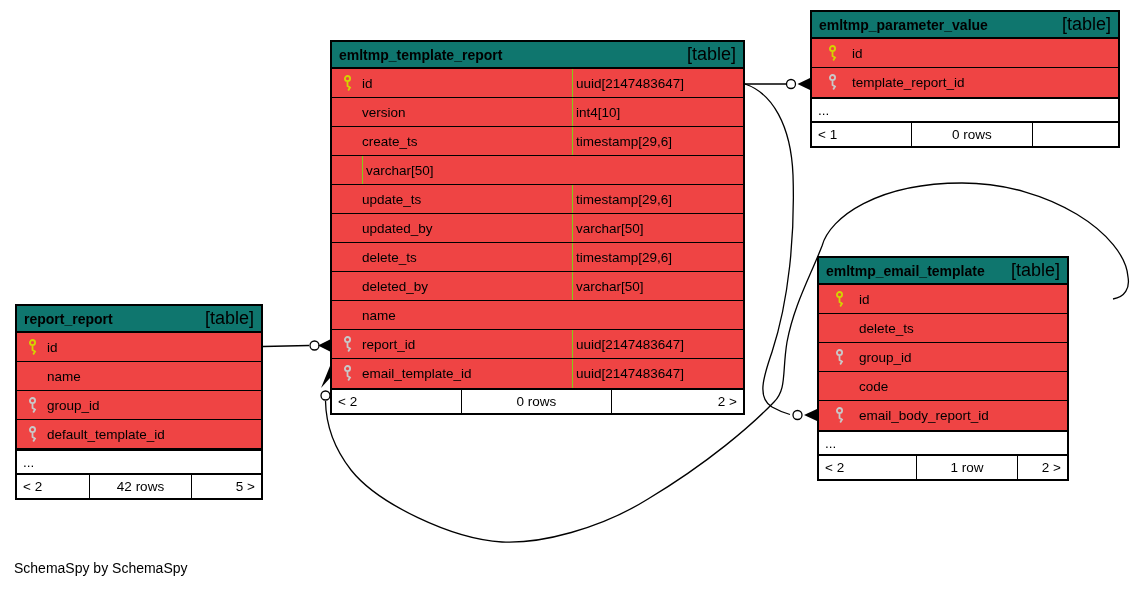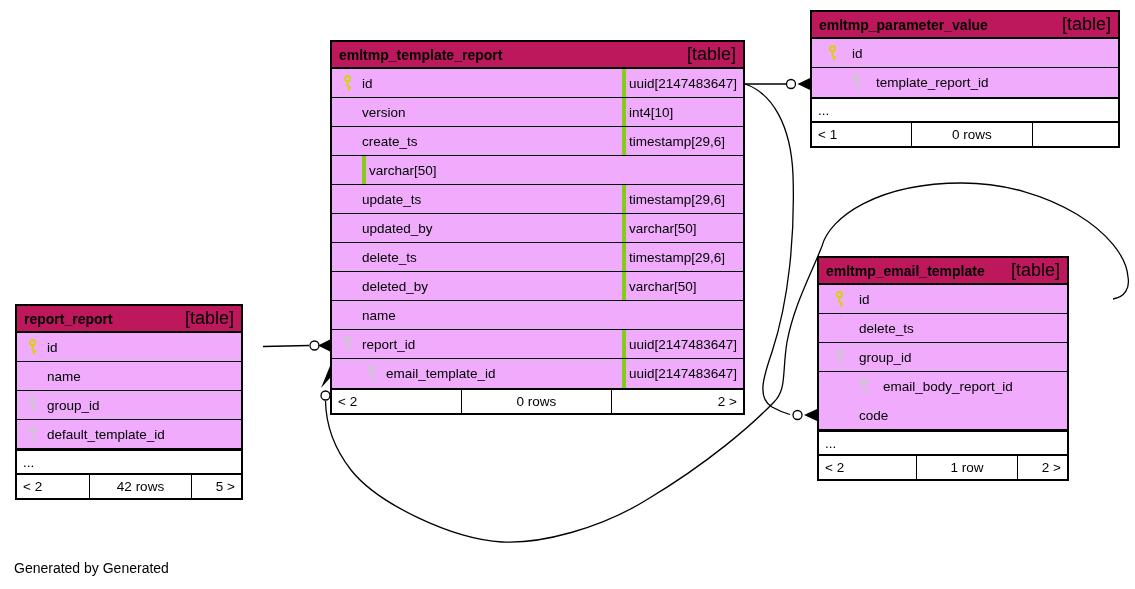--- a/index.html
+++ b/index.html
@@ -6,36 +6,36 @@
   body{
     width:1135px;height:589px;position:relative;background:#ffffff;
     font-family:"Liberation Sans","DejaVu Sans",sans-serif;color:#000;
     overflow:hidden;
   }
   .tbl{
     position:absolute;background:#fff;border:2px solid #000;box-sizing:border-box;
     font-size:13.5px;z-index:2;
   }
   .tbl-header{
-    height:27px;background:#be185d;border-bottom:2px solid #000;
+    height:27px;background:#0f766e;border-bottom:2px solid #000;
     display:flex;align-items:center;justify-content:space-between;
     padding:0 7px;box-sizing:border-box;
   }
   .tbl-name{font-weight:bold;font-size:14px;white-space:nowrap;}
   .tbl-badge{font-size:18px;white-space:nowrap;}
   .rw{
     height:29px;display:flex;align-items:stretch;border-bottom:1px solid #000;
-    box-sizing:border-box;background:#f0abfc;
-  }
-  .rw.last{border-bottom:none;padding-left:24px;}
+    box-sizing:border-box;background:#ef4444;
+  }
+  .rw.last{border-bottom:none;}
   .kc{width:30px;display:flex;align-items:center;justify-content:center;flex:0 0 auto;}
   .kc.wide{width:40px;}
   .cn{flex:1;display:flex;align-items:center;white-space:nowrap;overflow:hidden;}
   .ct{
-    width:121px;flex:0 0 auto;border-left:4px solid #84cc16;display:flex;
+    width:171px;flex:0 0 auto;border-left:1px solid #84cc16;display:flex;
     align-items:center;padding-left:3px;box-sizing:border-box;white-space:nowrap;
   }
   .dots{
     height:24px;display:flex;align-items:center;padding-left:6px;
     border-top:0;box-sizing:border-box;font-size:13.5px;
   }
   .ftr{
     height:25px;display:flex;align-items:stretch;border-top:2px solid #000;
     box-sizing:border-box;font-size:13.5px;
   }
@@ -49,21 +49,21 @@
   .key circle,.key path{stroke:currentColor;fill:none;stroke-width:1.8;}
   #edges{position:absolute;left:0;top:0;z-index:3;pointer-events:none;}
   #edges path.ln{fill:none;stroke:#000;stroke-width:1.3;}
   #edges circle.odot{fill:#fff;stroke:#000;stroke-width:1.3;}
   #edges polygon.crow{fill:#000;stroke:none;}
   #note{position:absolute;left:14px;top:560px;font-size:14px;z-index:2;}
 </style>
 </head>
 <body>
 
-<div class="tbl" style="left:15px;top:304px;width:228px;">
+<div class="tbl" style="left:15px;top:304px;width:248px;">
   <div class="tbl-header">
     <span class="tbl-name">report_report</span>
     <span class="tbl-badge">[table]</span>
   </div>
   <div class="rw">
     <span class="kc">
         <svg class="key pk" width="9" height="17" viewBox="0 0 9 17">
           <circle cx="4.5" cy="3.6" r="2.6"></circle>
           <path d="M4.5 6.4 L4.5 11 L7 12.6 L5.2 15.4"></path>
         </svg>
@@ -231,32 +231,32 @@
   </div>
   <div class="rw">
     <span class="kc wide">
         <svg class="key fk" width="9" height="17" viewBox="0 0 9 17">
           <circle cx="4.5" cy="3.6" r="2.6"></circle>
           <path d="M4.5 6.4 L4.5 11 L7 12.6 L5.2 15.4"></path>
         </svg>
       </span>
     <span class="cn">group_id</span>
   </div>
-  <div class="rw last">
-    <span class="kc wide">
-        <svg class="key fk" width="9" height="17" viewBox="0 0 9 17">
-          <circle cx="4.5" cy="3.6" r="2.6"></circle>
-          <path d="M4.5 6.4 L4.5 11 L7 12.6 L5.2 15.4"></path>
-        </svg>
-      </span>
-    <span class="cn">email_body_report_id</span>
-  </div>
   <div class="rw">
     <span class="kc wide"></span>
     <span class="cn">code</span>
+  </div>
+  <div class="rw last">
+    <span class="kc wide">
+        <svg class="key fk" width="9" height="17" viewBox="0 0 9 17">
+          <circle cx="4.5" cy="3.6" r="2.6"></circle>
+          <path d="M4.5 6.4 L4.5 11 L7 12.6 L5.2 15.4"></path>
+        </svg>
+      </span>
+    <span class="cn">email_body_report_id</span>
   </div>
   <div class="dots" style="border-top:2px solid #000;">...</div>
   <div class="ftr">
     <span class="fc l" style="width:98px;">&lt; 2</span>
     <span class="fc c" style="width:101px;">1 row</span>
     <span class="fc r">2 &gt;</span>
   </div>
 </div>
 
 <svg id="edges" width="1135" height="589" viewBox="0 0 1135 589">
@@ -279,13 +279,13 @@
     <polygon class="crow" points="817,409 817,421 804,415"></polygon>
   </g>
 
   <g>
     <path class="ln" d="M1113,299 C1125,297 1130,288 1128,277 C1125,235 1050,183 962,183 C878,183 830,217 822,246 C810,277 794,305 787,342 C782,372 787,389 774,402 C752,425 708,463 648,499 C600,529 540,544 502,542 C452,539 378,504 351,470 C337,452 326,428 325.5,401"></path>
     <circle class="odot" cx="325.5" cy="395.5" r="4.5"></circle>
     <polygon class="crow" points="330,366 330,378 321,388"></polygon>
   </g>
 </svg>
 
-<div id="note">Generated by Generated</div>
+<div id="note">SchemaSpy by SchemaSpy</div>
 
 </body></html>

